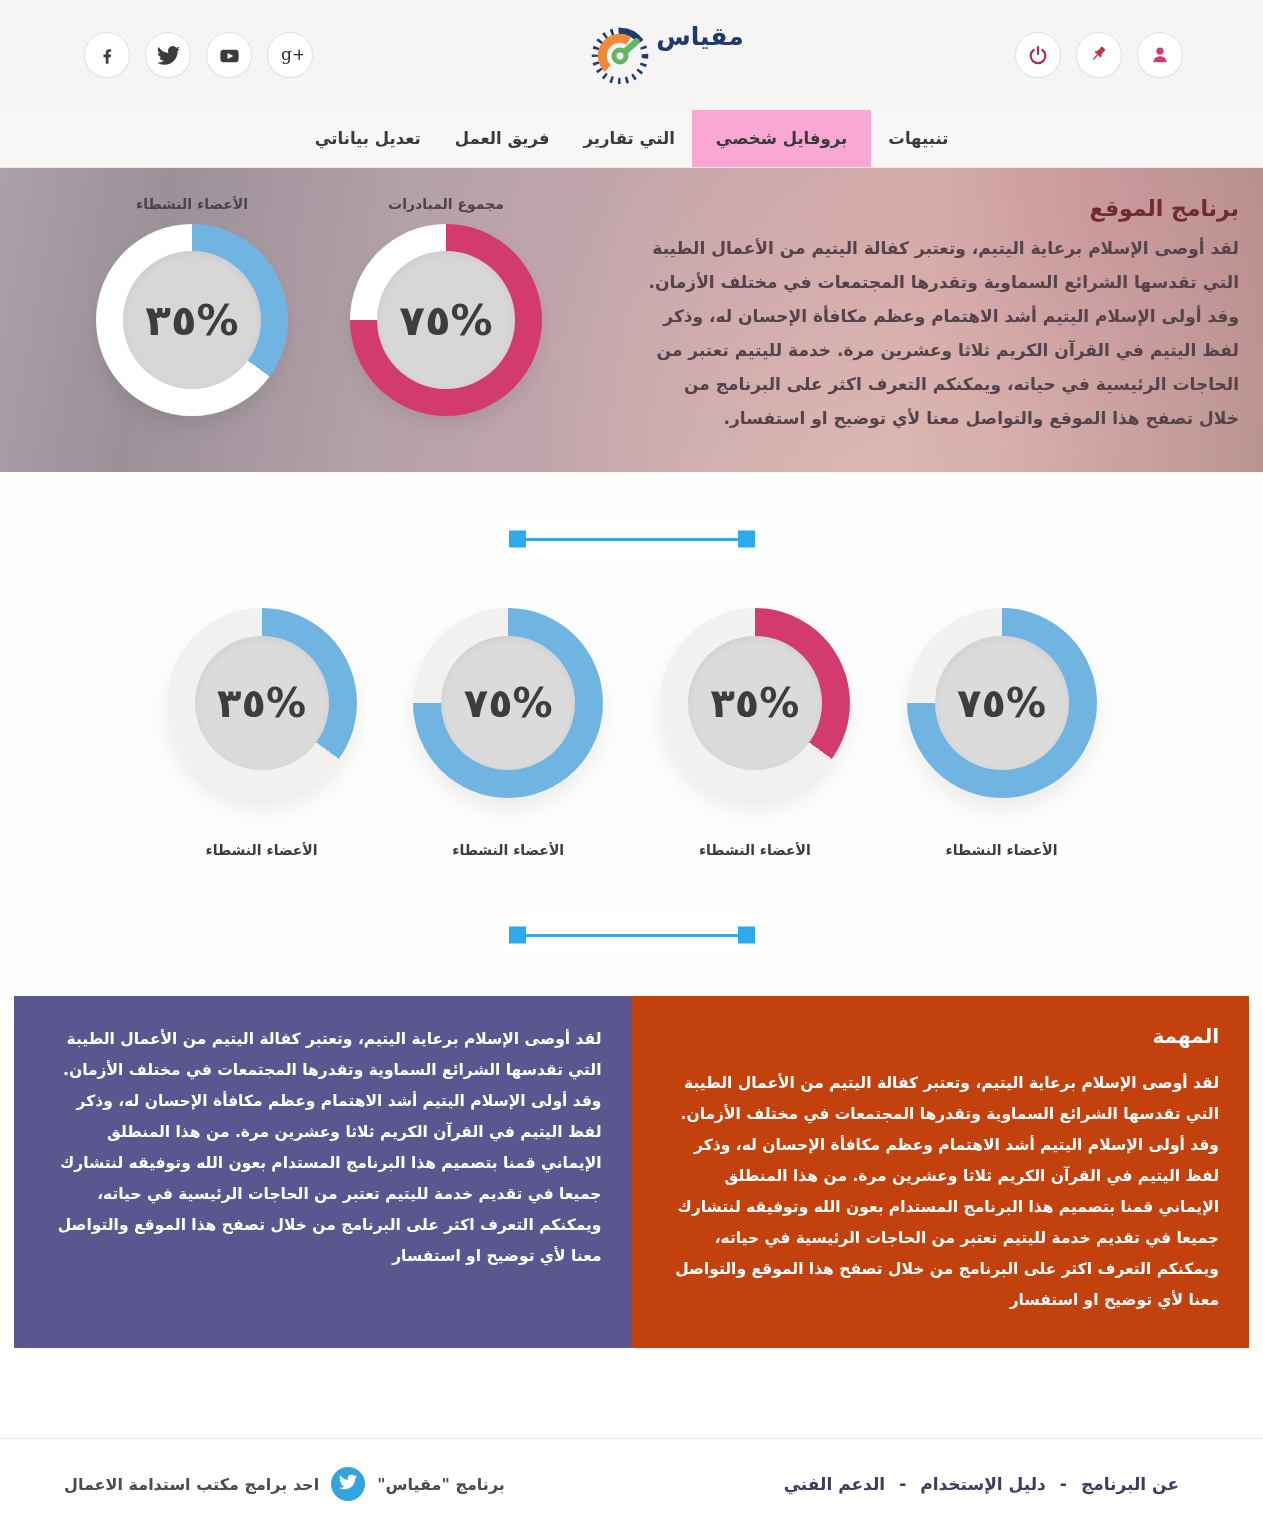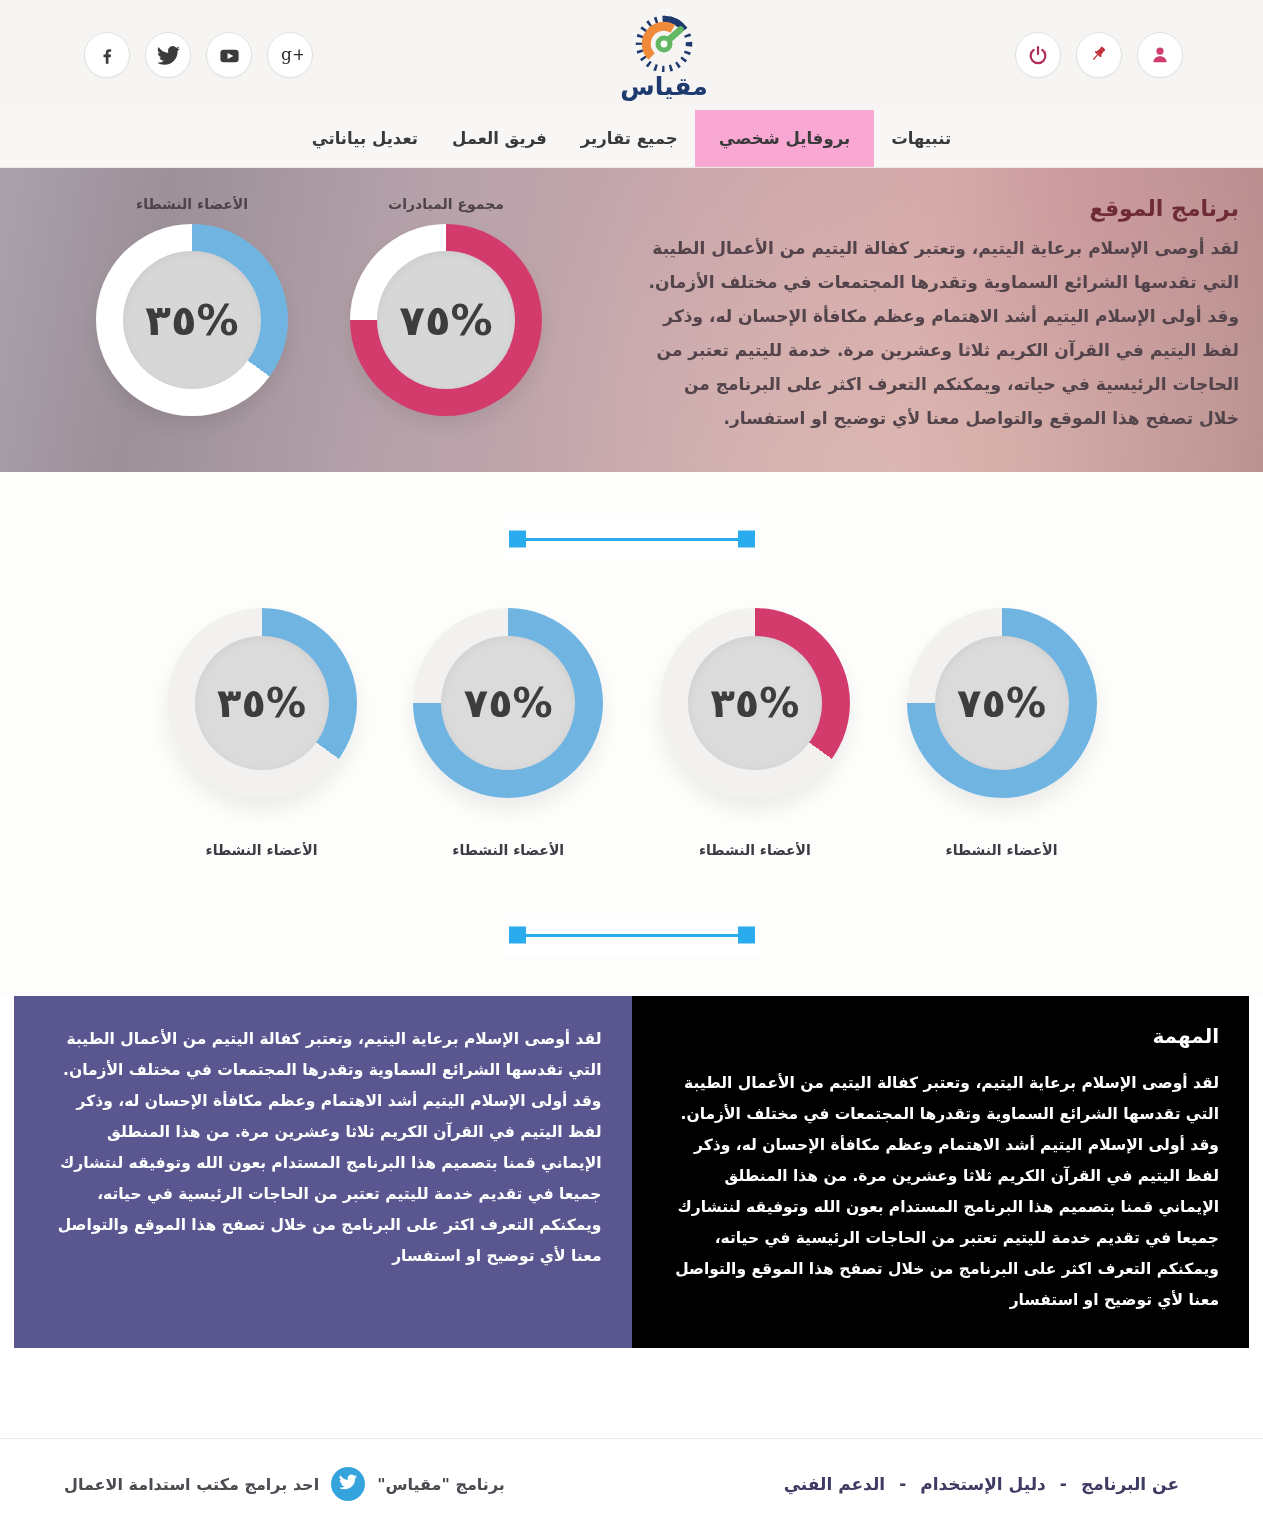--- a/index.html
+++ b/index.html
@@ -11,21 +11,21 @@
     display:flex; align-items:center; justify-content:space-between;
     padding:0 80px 0 84px;
   }
   .social-group, .action-group { display:flex; gap:15px; align-items:center; }
   .circle-btn {
     width:46px; height:46px; border-radius:50%; background:#fff;
     border:1px solid #e3e1de; display:flex; align-items:center; justify-content:center;
     cursor:pointer; box-shadow:0 1px 2px rgba(0,0,0,.03);
   }
   .circle-btn svg { display:block; }
-  .logo { display:flex; flex-direction:column; align-items:center; margin-top:4px; cursor:pointer; }
+  .logo { display:flex; flex-direction:row; align-items:flex-start; margin-top:4px; cursor:pointer; }
   .logo-text { color:#1e3a6e; font-weight:bold; font-size:25px; margin-top:-4px; }
 
   
   .nav {
     height:58px; background:#f8f7f6; border-bottom:1px solid #edebe8;
     display:flex; align-items:stretch; justify-content:center; direction:rtl;
   }
   .nav-item {
     display:flex; align-items:center; padding:0 17px; font-size:16.5px; font-weight:bold;
     color:#3a3a3a; cursor:pointer; white-space:nowrap;
@@ -177,21 +177,21 @@
             <path d="M4.8 19.8c0-4 3.2-6.5 7.2-6.5s7.2 2.5 7.2 6.5z"></path>
           </svg>
       </span>
     </div>
   </div>
 </div>
 
 <div class="nav">
   <div class="nav-item">تنبيهات</div>
   <div class="nav-item active">بروفايل شخصي</div>
-  <div class="nav-item">جميع تقارير</div>
+  <div class="nav-item">التي تقارير</div>
   <div class="nav-item">فريق العمل</div>
   <div class="nav-item">تعديل بياناتي</div>
 </div>
 
 <div class="hero">
   <div class="hero-text">
     <div class="hero-title">برنامج الموقع</div>
     <div class="hero-body">لقد أوصى الإسلام برعاية اليتيم، وتعتبر كفالة اليتيم من الأعمال الطيبة التي تقدسها الشرائع السماوية وتقدرها المجتمعات في مختلف الأزمان. وقد أولى الإسلام اليتيم أشد الاهتمام وعظم مكافأة الإحسان له، وذكر لفظ اليتيم في القرآن الكريم ثلاثا وعشرين مرة. خدمة لليتيم تعتبر من الحاجات الرئيسية في حياته، ويمكنكم التعرف اكثر على البرنامج من خلال تصفح هذا الموقع والتواصل معنا لأي توضيح او استفسار.</div>
   </div>
 
@@ -259,21 +259,21 @@
   </div>
 
   <div class="divider second">
     <div class="line"></div>
     <div class="handle h-left"></div>
     <div class="handle h-right"></div>
   </div>
 </div>
 
 <div class="panels">
-  <div class="panel" style="background: #000000;">
+  <div class="panel" style="background: #c2410c;">
     <div class="panel-title">المهمة</div>
     <div class="panel-body">لقد أوصى الإسلام برعاية اليتيم، وتعتبر كفالة اليتيم من الأعمال الطيبة التي تقدسها الشرائع السماوية وتقدرها المجتمعات في مختلف الأزمان. وقد أولى الإسلام اليتيم أشد الاهتمام وعظم مكافأة الإحسان له، وذكر لفظ اليتيم في القرآن الكريم ثلاثا وعشرين مرة. من هذا المنطلق الإيماني قمنا بتصميم هذا البرنامج المستدام بعون الله وتوفيقه لنتشارك جميعا في تقديم خدمة لليتيم تعتبر من الحاجات الرئيسية في حياته، ويمكنكم التعرف اكثر على البرنامج من خلال تصفح هذا الموقع والتواصل معنا لأي توضيح او استفسار</div>
   </div>
   <div class="panel" style="background: rgb(90, 87, 144);">
     <div class="panel-body">لقد أوصى الإسلام برعاية اليتيم، وتعتبر كفالة اليتيم من الأعمال الطيبة التي تقدسها الشرائع السماوية وتقدرها المجتمعات في مختلف الأزمان. وقد أولى الإسلام اليتيم أشد الاهتمام وعظم مكافأة الإحسان له، وذكر لفظ اليتيم في القرآن الكريم ثلاثا وعشرين مرة. من هذا المنطلق الإيماني قمنا بتصميم هذا البرنامج المستدام بعون الله وتوفيقه لنتشارك جميعا في تقديم خدمة لليتيم تعتبر من الحاجات الرئيسية في حياته، ويمكنكم التعرف اكثر على البرنامج من خلال تصفح هذا الموقع والتواصل معنا لأي توضيح او استفسار</div>
   </div>
 </div>
 
 <div class="footer">
   <div class="footer-links">

